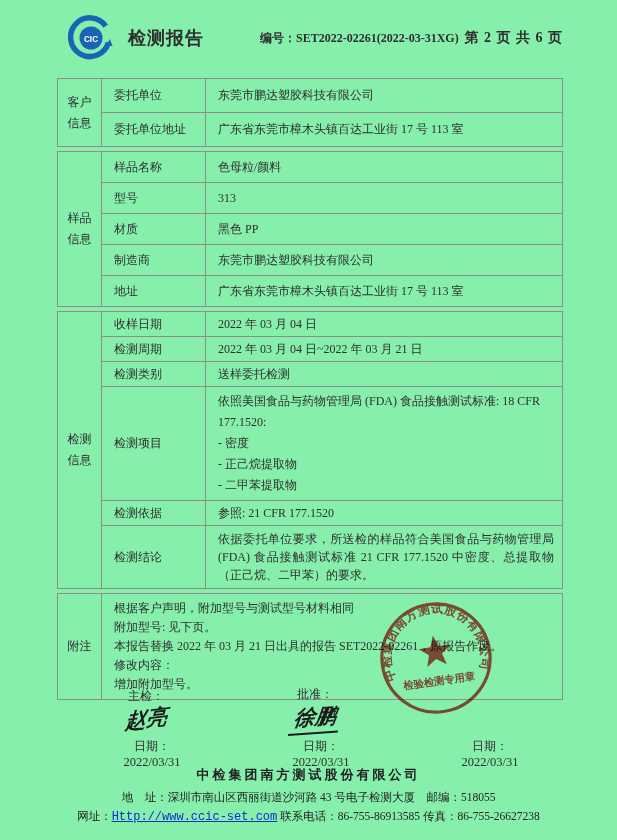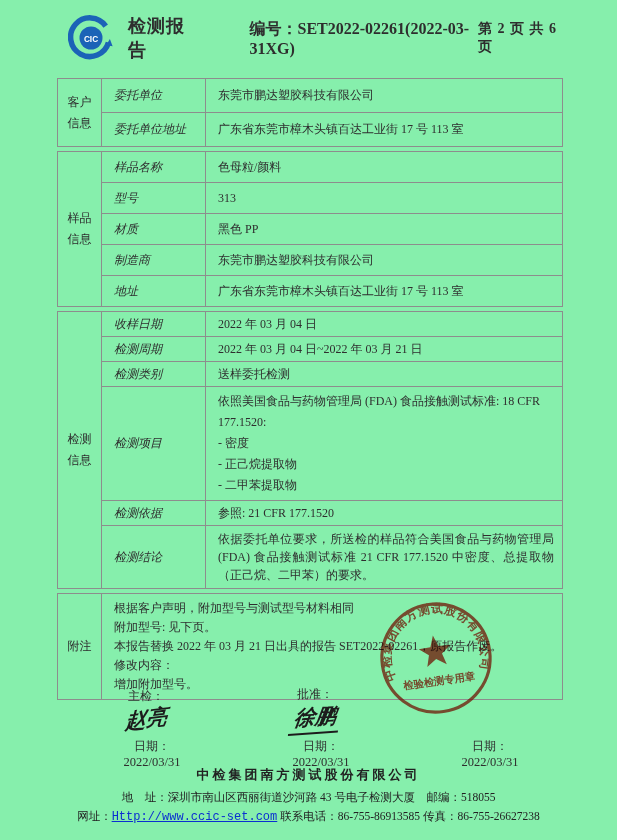--- a/index.html
+++ b/index.html
@@ -8,29 +8,29 @@
     position:relative; width:617px; height:840px; margin:0 auto;
     background:#86efac; overflow:hidden;
     font-family:"Liberation Serif","DejaVu Serif",serif;
     color:#2e2e2e;
   }
   
   .header { position:absolute; top:14px; left:68px; right:54px; height:48px;
             display:flex; align-items:center; }
   .logo { width:46px; height:46px; flex:0 0 auto; }
   .doc-title { margin-left:14px; font-size:18px; font-weight:bold; letter-spacing:1px; }
-  .report-no { margin-left:56px; font-size:16px; font-weight:bold; }
+  .report-no { margin-left:56px; font-size:12px; font-weight:bold; }
   .page-info { margin-left:auto; font-size:14px; font-weight:bold; letter-spacing:1px; }
   
   .content { position:absolute; top:78px; left:57px; width:506px; }
   table.sec { width:100%; border-collapse:collapse; table-layout:fixed;
               margin-bottom:4px; font-size:12px; }
   table.sec td { border:1px solid #8d8d8d; vertical-align:middle; }
   td.cat { width:44px; text-align:center; line-height:21px; padding:0 9px; }
-  td.lab { width:104px; padding-left:12px;font-style:italic; }
+  td.lab { width:104px; padding-left:12px; }
   td.val { padding-left:12px; padding-right:8px; }
   .t1 td { height:34px; }
   .t2 td { height:31px; }
   .t3 td.short { height:25px; }
   td.multi { padding-top:4px; padding-bottom:4px; line-height:21px; }
   td.concl { line-height:18px; text-align:justify; padding-top:4px; padding-bottom:4px; }
   td.notes-cell { padding:5px 8px 5px 12px; line-height:19px; vertical-align:top; }
   
   .signoff { position:absolute; left:57px; top:686px; width:506px; font-size:12px; }
   .sig-row, .date-row { display:grid; grid-template-columns:168px 170px 168px; }

